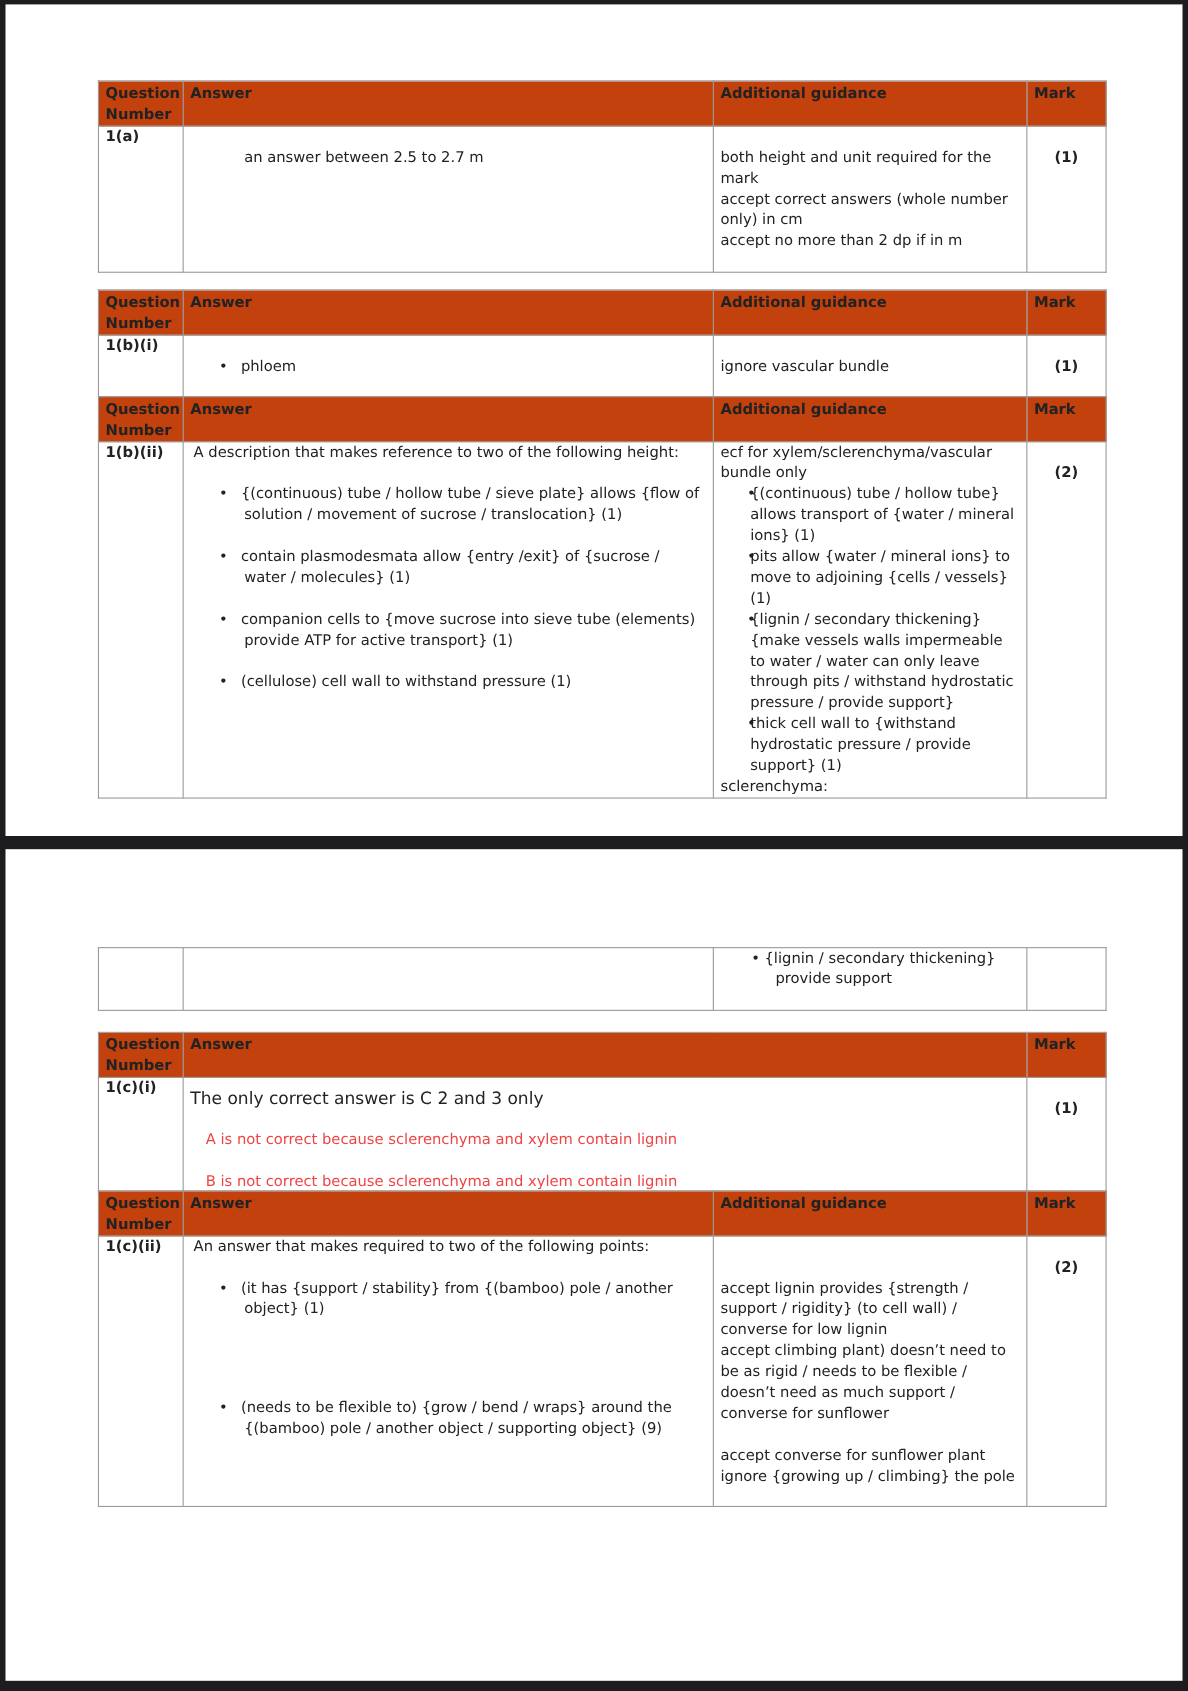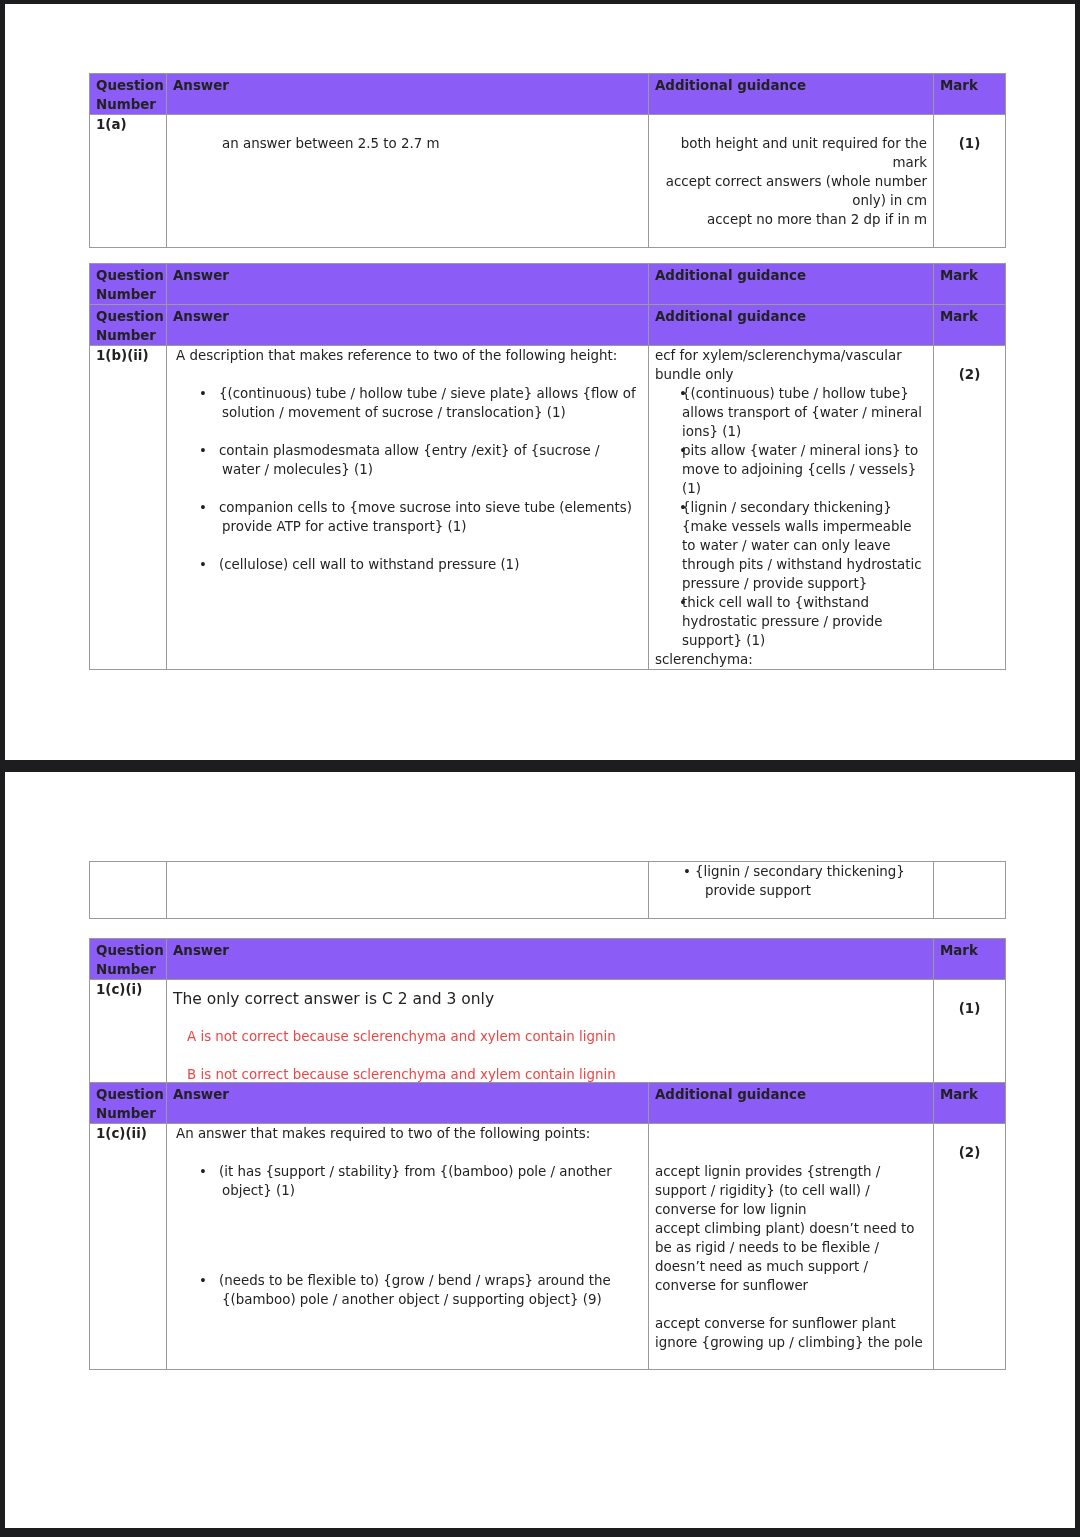--- a/index.html
+++ b/index.html
@@ -9,21 +9,21 @@
   }
   .page { position:absolute; background:#fff; left:5px; width:1070px; }
   #page1 { top:4px; height:756px; }
   #page2 { top:772px; height:756px; }
   table.ms {
     position:absolute; left:84px; width:917px; border-collapse:collapse; table-layout:fixed;
     font-size:13.4px; line-height:19px;
   }
   table.ms td { border:1px solid #9a9a9a; vertical-align:top; padding:0 6px; }
   col.c1 { width:77px; } col.c2 { width:482px; } col.c3 { width:285px; } col.c4 { width:72px; }
-  tr.hdr td { background:#8b5cf6; font-weight:bold; height:38px; padding-top:2px; }
+  tr.hdr td { background:#c2410c; font-weight:bold; height:38px; padding-top:2px; }
   td.qn { font-weight:bold; }
   td.mark { font-weight:bold; text-align:center; }
   .bul { position:relative; padding-left:46px; }
   .bul::before { content:"•"; position:absolute; left:26px; }
   .bul .t { display:block; }
   .bul .t2 { padding-left:3px; }
   .gbul { position:relative; padding-left:27px; }
   .gbul::before { content:"•"; position:absolute; left:24px; }
   .it { color:#ef4444; }
   .big { font-size:15.5px; }
@@ -46,21 +46,21 @@
       <td>Answer</td>
       <td>Additional guidance</td>
       <td>Mark</td>
     </tr>
     <tr style="height:133px;">
       <td class="qn">1(a)</td>
       <td>
             <div style="padding:19px 0 0 49px;">an answer between 2.5 to 2.7 m</div>
           </td>
       <td>
-        <div style="padding-top:19px;text-align:right;">
+        <div style="padding-top:19px;">
           <div>both height and unit required for the mark</div>
           <div>accept correct answers (whole number only) in cm</div>
           <div>accept no more than 2 dp if in m</div>
         </div>
       </td>
       <td class="mark">
             <div style="padding-top:19px;">(1)</div>
           </td>
     </tr>
   </tbody>
@@ -72,20 +72,34 @@
         <col class="c2">
         <col class="c3">
         <col class="c4">
       </colgroup>
     <tbody>
         <tr class="hdr">
       <td>Question Number</td>
       <td>Answer</td>
       <td>Additional guidance</td>
       <td>Mark</td>
+    </tr>
+    <tr style="height:56px;">
+      <td class="qn">1(b)(i)</td>
+      <td>
+            <div class="bul" style="padding-top:19px;">
+              <span class="t">phloem</span>
+            </div>
+          </td>
+      <td>
+            <div style="padding-top:19px;">ignore vascular bundle</div>
+          </td>
+      <td class="mark">
+            <div style="padding-top:19px;">(1)</div>
+          </td>
     </tr>
     <tr class="hdr">
       <td>Question Number</td>
       <td>Answer</td>
       <td>Additional guidance</td>
       <td>Mark</td>
     </tr>
     <tr style="height:304px;">
       <td class="qn">1(b)(ii)</td>
       <td>

